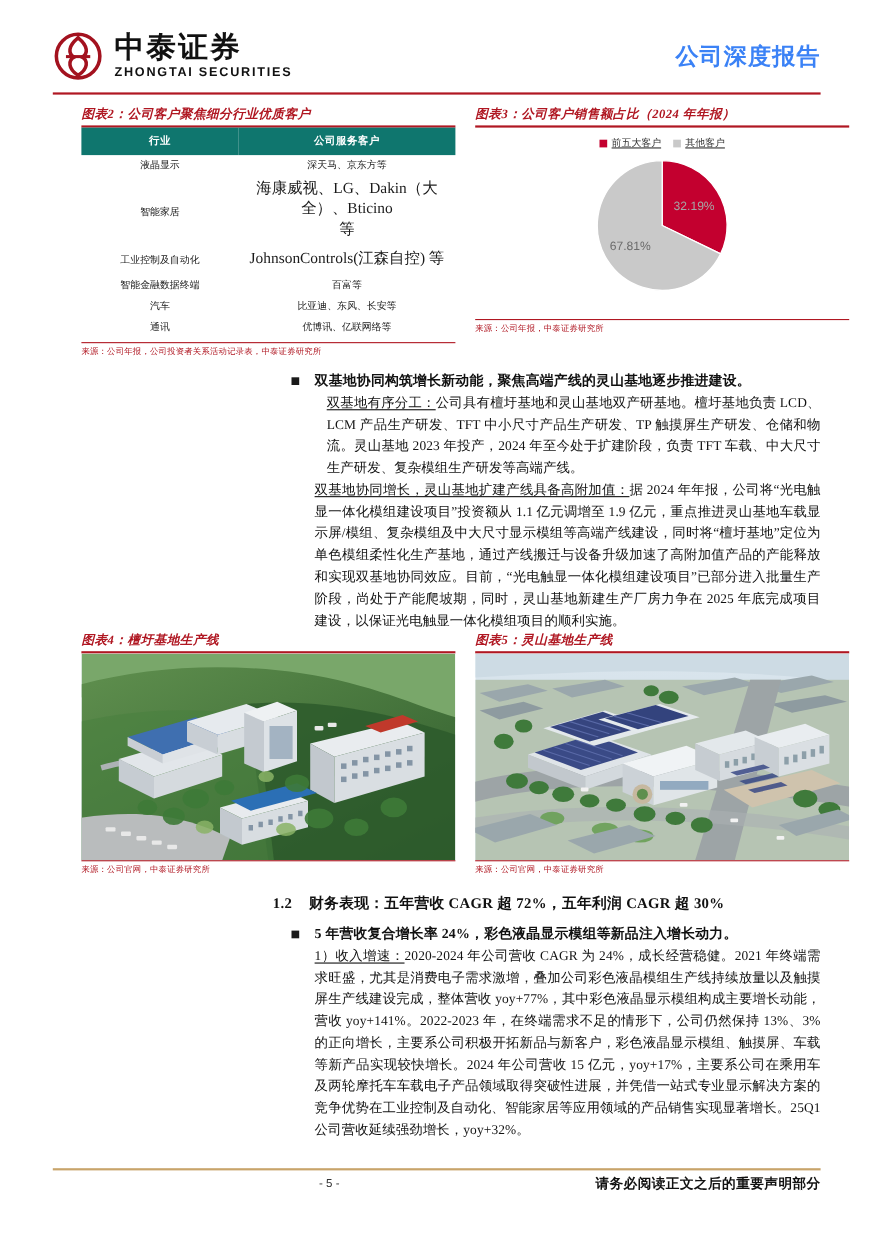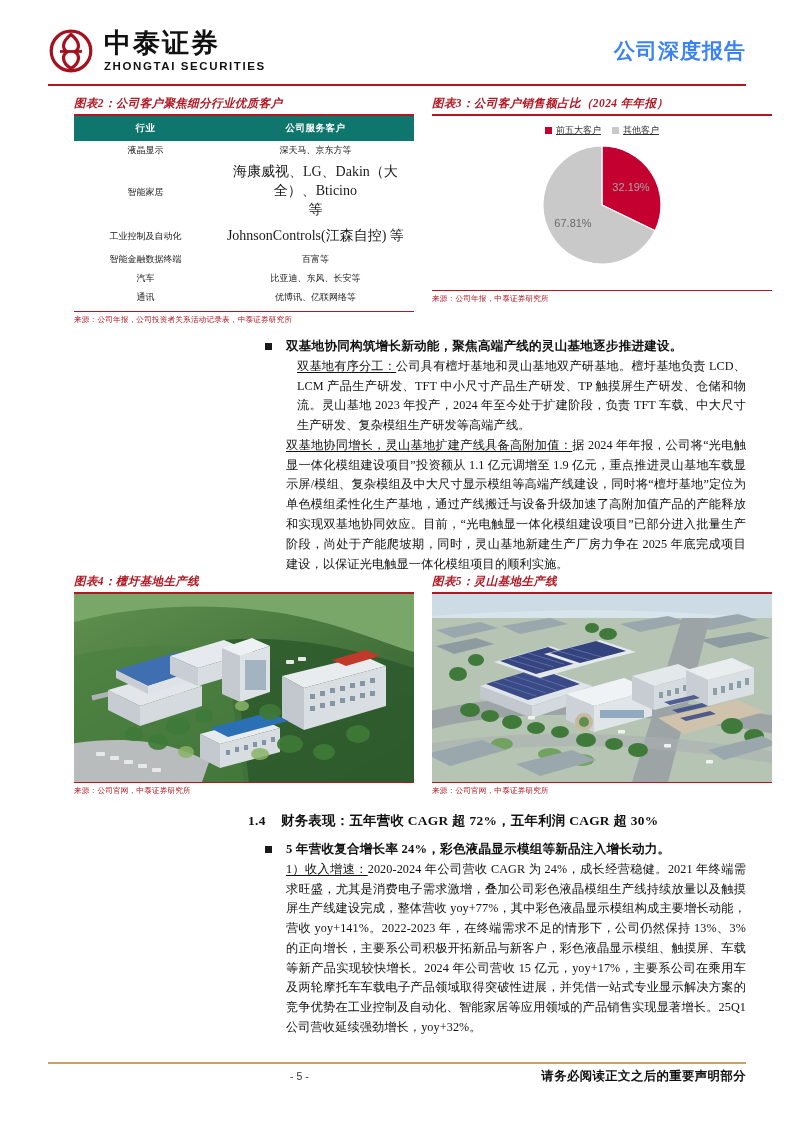--- a/index.html
+++ b/index.html
@@ -484,21 +484,21 @@
           <rect x="232" y="150" width="7" height="3.5" rx="1"></rect>
           <rect x="274" y="166" width="7" height="3.5" rx="1"></rect>
         </g>
       </svg>
     </div>
     <div class="ex-src-rule"></div>
     <div class="ex-src">来源：公司官网，中泰证券研究所</div>
   </div>
 
   <div class="sec-heading" style="left:248px; top:812px;">
-    <span>1.4</span>
+    <span>1.2</span>
     <span style="display:inline-block;width:8px"></span>
     <span>财务表现：五年营收 CAGR 超 72%，五年利润 CAGR 超 30%</span>
   </div>
 
   <div class="bullet-block" style="left:265px; top:840px; width:481px;">
     <div class="bullet-row">
       <span class="bullet-sq"></span>
       <span class="bullet-head">5 年营收复合增长率 24%，彩色液晶显示模组等新品注入增长动力。</span>
     </div>
     <div class="para" style="margin-left:21px; margin-top:1px;">

